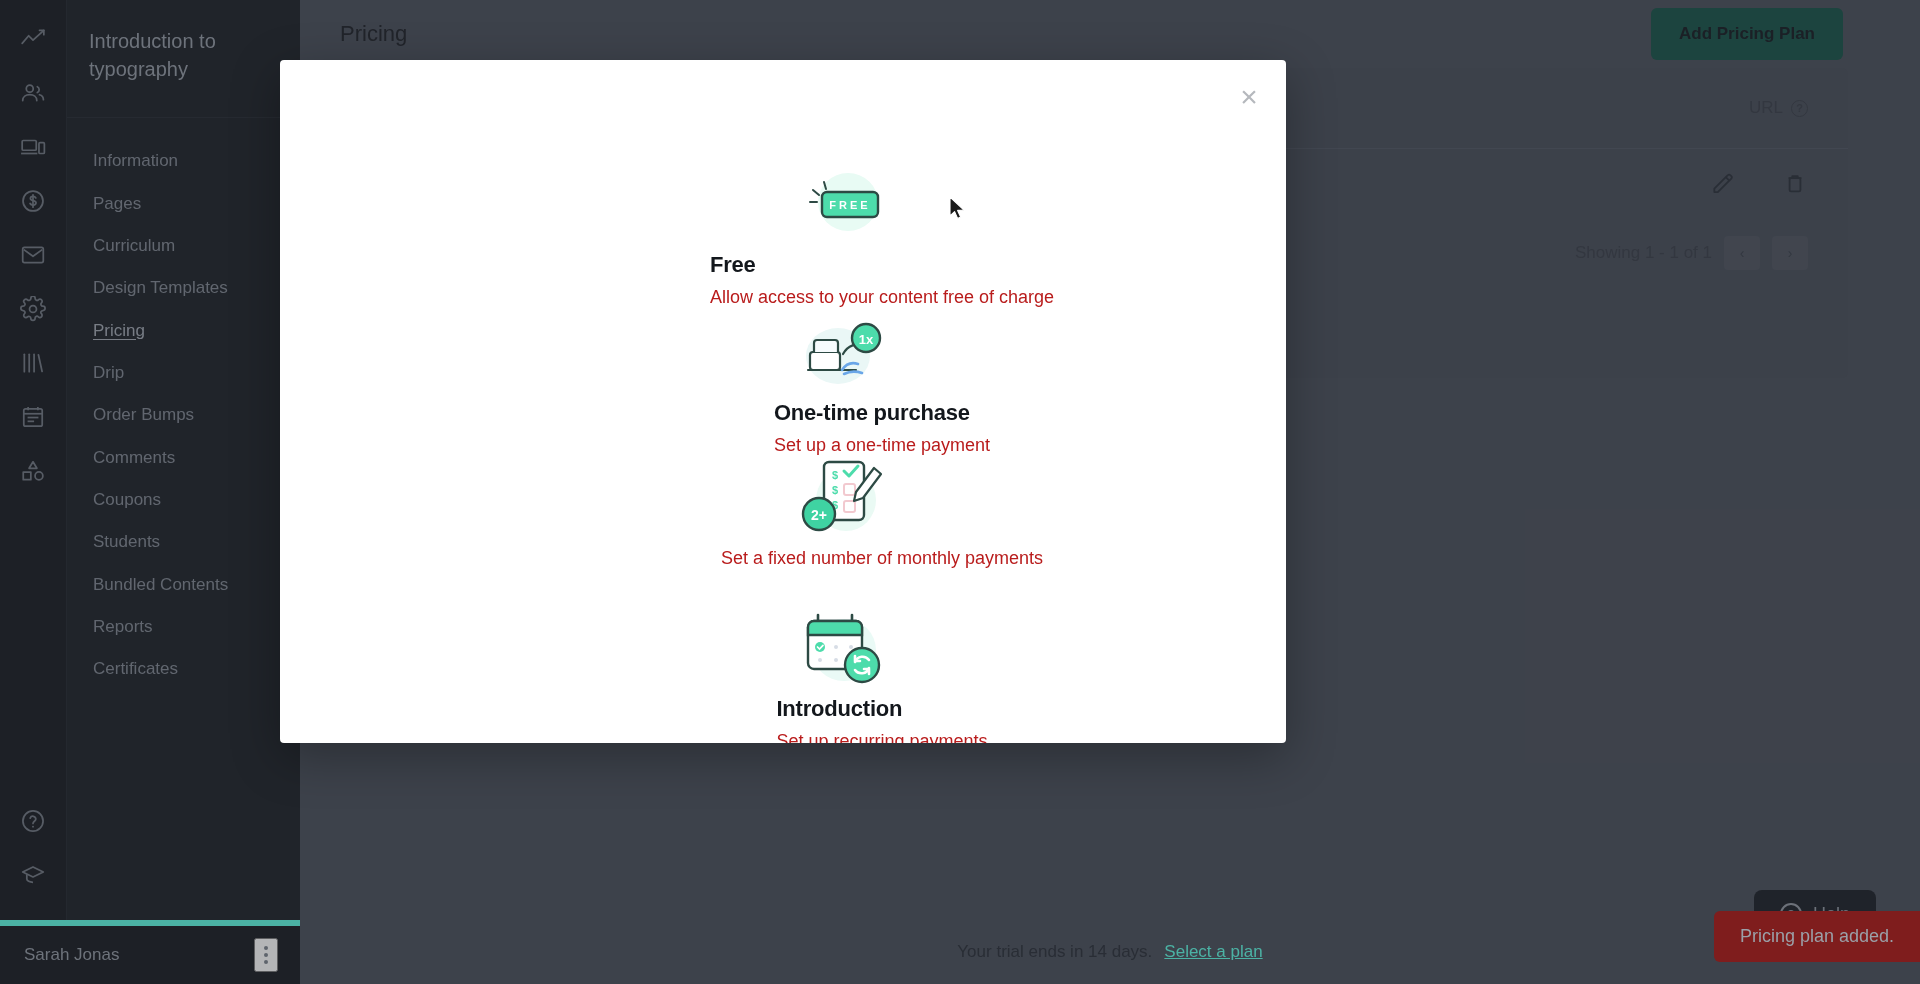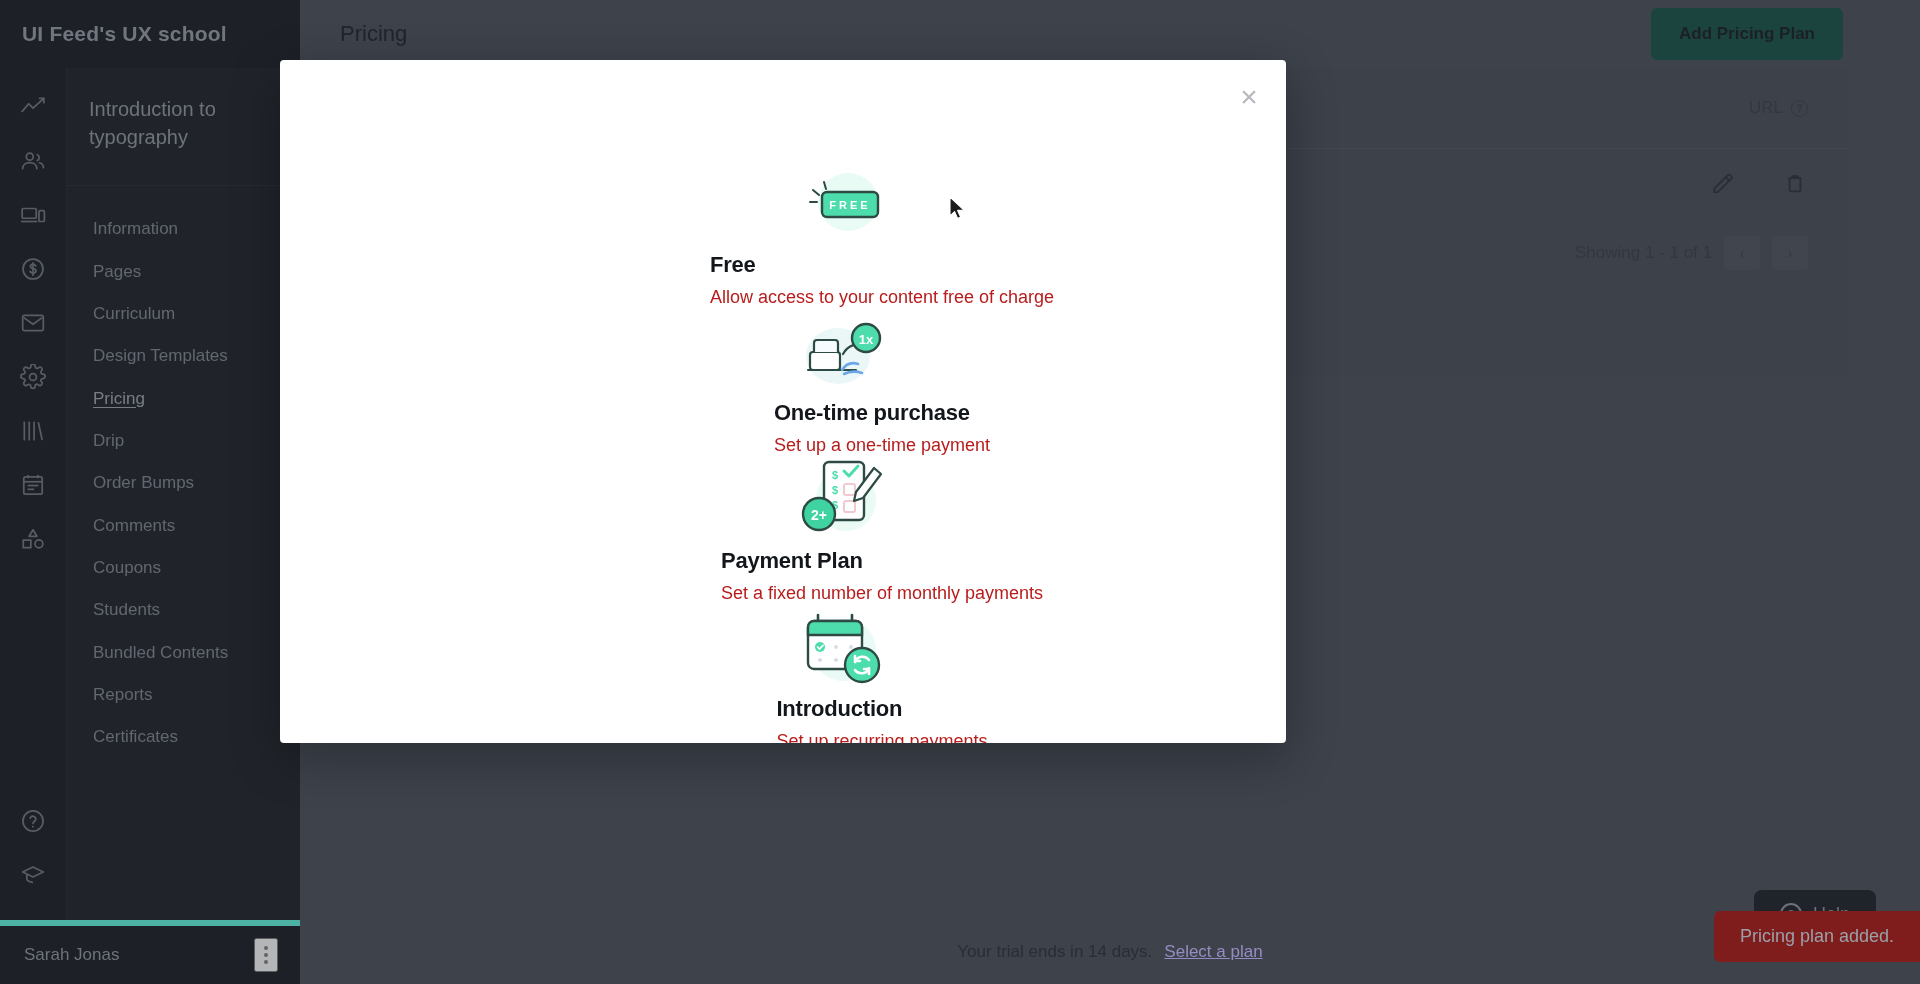--- a/index.html
+++ b/index.html
@@ -150,21 +150,21 @@
     color: #3c414a; font-size: 14px; border: none; cursor: pointer;
   }
 
   .trial-bar {
     position: absolute; left: 0; bottom: 0;
     width: 1620px; height: 64px;
     display: flex; align-items: center; justify-content: center;
     gap: 12px;
     color: #2e333b; font-size: 17px;
   }
-  .trial-link { color: #c4b5fd; text-decoration: underline; cursor: pointer; }
+  .trial-link { color: #5eead4; text-decoration: underline; cursor: pointer; }
 
   .help-fab {
     position: absolute; right: 44px; bottom: 46px;
     background: #21252b; color: #8b9099;
     border-radius: 8px;
     padding: 13px 26px;
     display: flex; align-items: center; gap: 11px;
     font-size: 18px; border: none; cursor: pointer;
     font-family: "Liberation Sans", sans-serif;
   }
@@ -235,21 +235,20 @@
     position: absolute; left: 948px; top: 196px;
     z-index: 60; pointer-events: none;
   }
 </style>
 </head>
 <body>
 
 <div class="app">
 
   <aside class="sidebar">
-    <div class="brand">UI Feed's UX school</div>
 
     <div class="sb-body">
       <div class="icon-rail">
         <div class="rail-ico">
           <svg width="26" height="26" viewBox="0 0 24 24" fill="none" stroke="currentColor" stroke-width="1.6" stroke-linecap="round" stroke-linejoin="round">
               <polyline points="2,16 8,9 12,13 22,4"></polyline>
               <polyline points="18,4 22,4 22,8"></polyline>
             </svg>
         </div>
         <div class="rail-ico">
@@ -465,21 +464,20 @@
             </g>
             <path d="M50 19 l5 5 l9 -10" stroke="#4ddcab" stroke-width="3" fill="none" stroke-linecap="round" stroke-linejoin="round"></path>
             <rect x="50" y="32" width="11" height="11" rx="2" fill="none" stroke="#f2c9cf" stroke-width="2"></rect>
             <rect x="50" y="49" width="11" height="11" rx="2" fill="none" stroke="#f2c9cf" stroke-width="2"></rect>
             <path d="M62 40 L80 16 l7 6 L69 46 l-9 3z" fill="#fff" stroke="#2d4a44" stroke-width="2.2" stroke-linejoin="round"></path>
             <circle cx="25" cy="62" r="16" fill="#3fd3a2" stroke="#2d4a44" stroke-width="2.4"></circle>
             <text x="25" y="68" font-family="Liberation Sans, sans-serif" font-size="14" font-weight="bold" fill="#fff" text-anchor="middle">2+</text>
           </svg>
         </div>
         <div class="plan-text">
-          <div class="plan-name">Payment Plan</div>
           <div class="plan-desc">Set a fixed number of monthly payments</div>
         </div>
       </div>
 
       <div class="plan-row">
         <div class="plan-art">
           <svg viewBox="0 0 96 96">
             <ellipse cx="50" cy="50" rx="32" ry="31" fill="#eafaf6"></ellipse>
             <path d="M24 15 v10" stroke="#2d4a44" stroke-width="2.6" stroke-linecap="round"></path>
             <path d="M58 15 v10" stroke="#2d4a44" stroke-width="2.6" stroke-linecap="round"></path>

